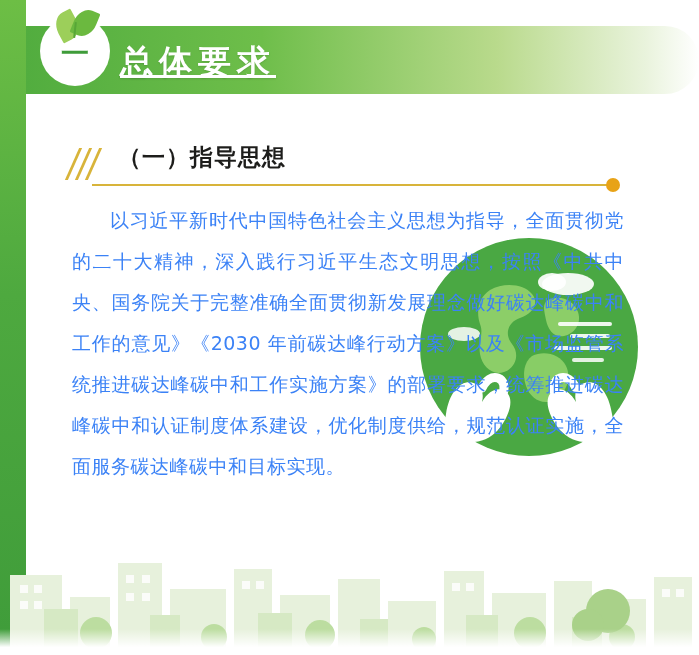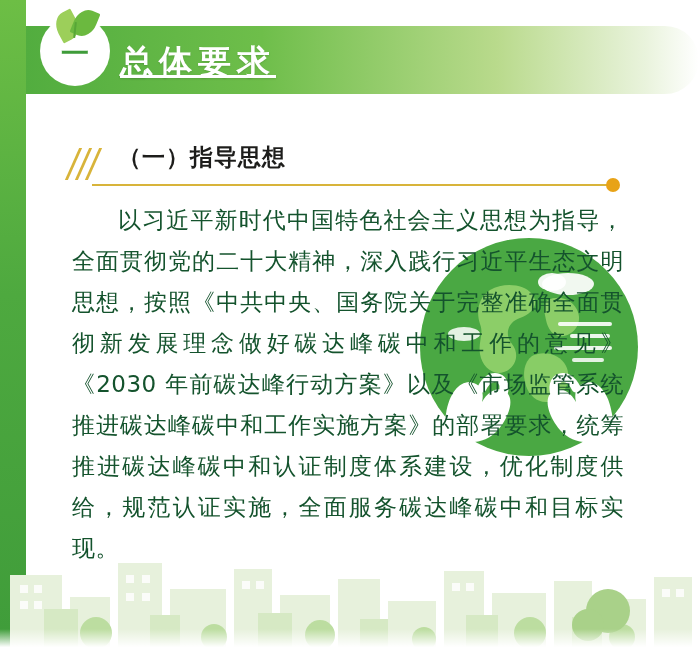--- a/index.html
+++ b/index.html
@@ -141,23 +141,23 @@
     border-radius: 50%;
     background: #e8a317;
   }
 
   
   .body-text {
     position: absolute;
     left: 72px;
     top: 200px;
     width: 552px;
-    font-size: 23px;
+    font-size: 19px;
     line-height: 41px;
-    color: #14532d;
+    color: #3b82f6;
     font-family: "DejaVu Sans", "Liberation Sans", sans-serif;
     text-align: justify;
     text-indent: 2em;
     letter-spacing: 0.5px;
     z-index: 4;
   }
 
   
   .earth-wrap {
     position: absolute;

